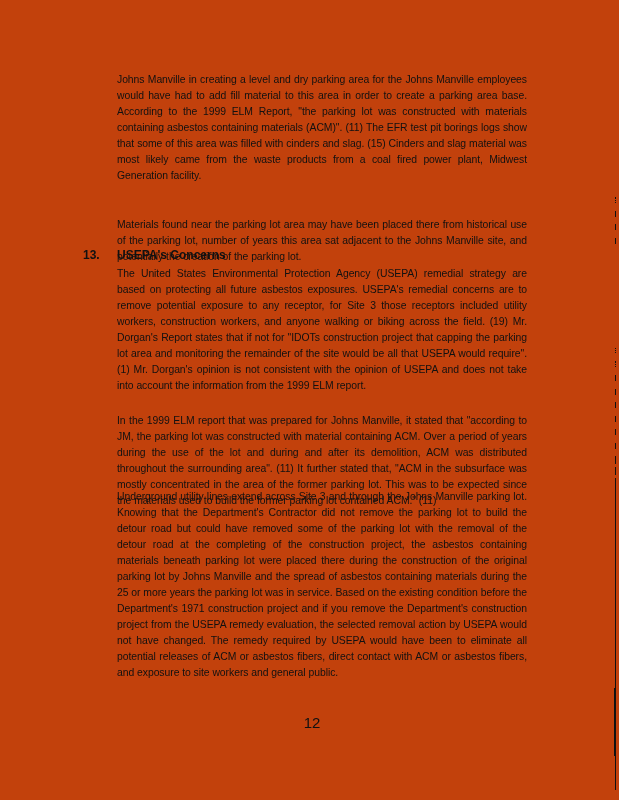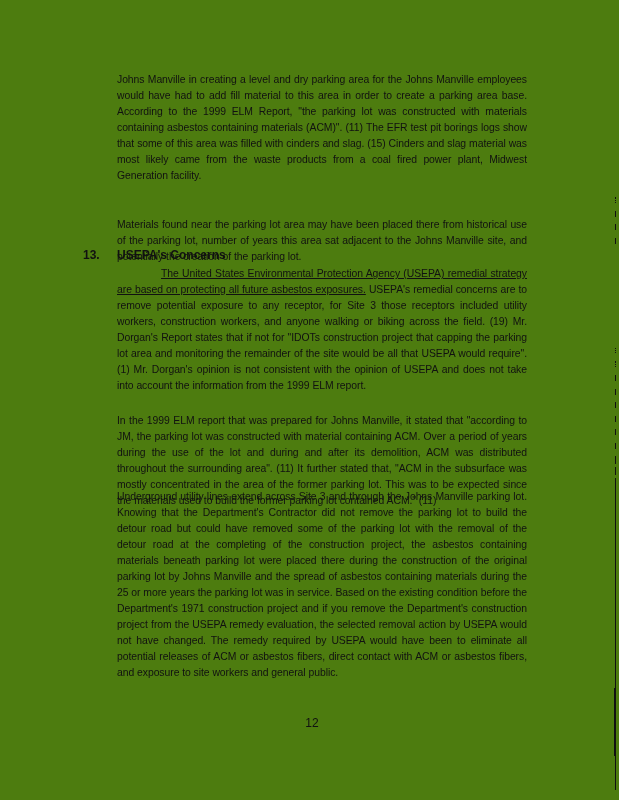--- a/index.html
+++ b/index.html
@@ -12,21 +12,21 @@
       height: 800px;
       position: relative;
       overflow: hidden;
       font-family: "Liberation Sans", sans-serif;
       color: #111111;
     }
     .page {
       position: absolute;
       left: 0; top: 0;
       width: 619px; height: 800px;
-      background: #4d7c0f;
+      background: #c2410c;
     }
     .body-col {
       position: absolute;
       left: 117px;
       width: 410px;
       font-size: 10.4px;
       line-height: 16px;
       text-align: justify;
       text-align-last: left;
       letter-spacing: -0.05px;
@@ -47,30 +47,28 @@
     }
     .heading .num {
       display: inline-block;
       width: 34px;
     }
     .p3 { top: 266px; }
     .p4 { top: 381px; margin-top: 32px; }
     .p5 { top: 489px; }
     .p6 { top: 662px; }
     .underlined {
-      text-decoration: underline;
-      margin-left: 44px;
     }
     .page-number {
       position: absolute;
       top: 716px;
       left: 302px;
       width: 20px;
       text-align: center;
-      font-size: 12px;
+      font-size: 15px;
       line-height: 14px;
     }
     .margin-mark {
       position: absolute;
       left: 615px;
       width: 1px;
       background: #111;
     }
     .margin-mark.dotted {
       background: none;

